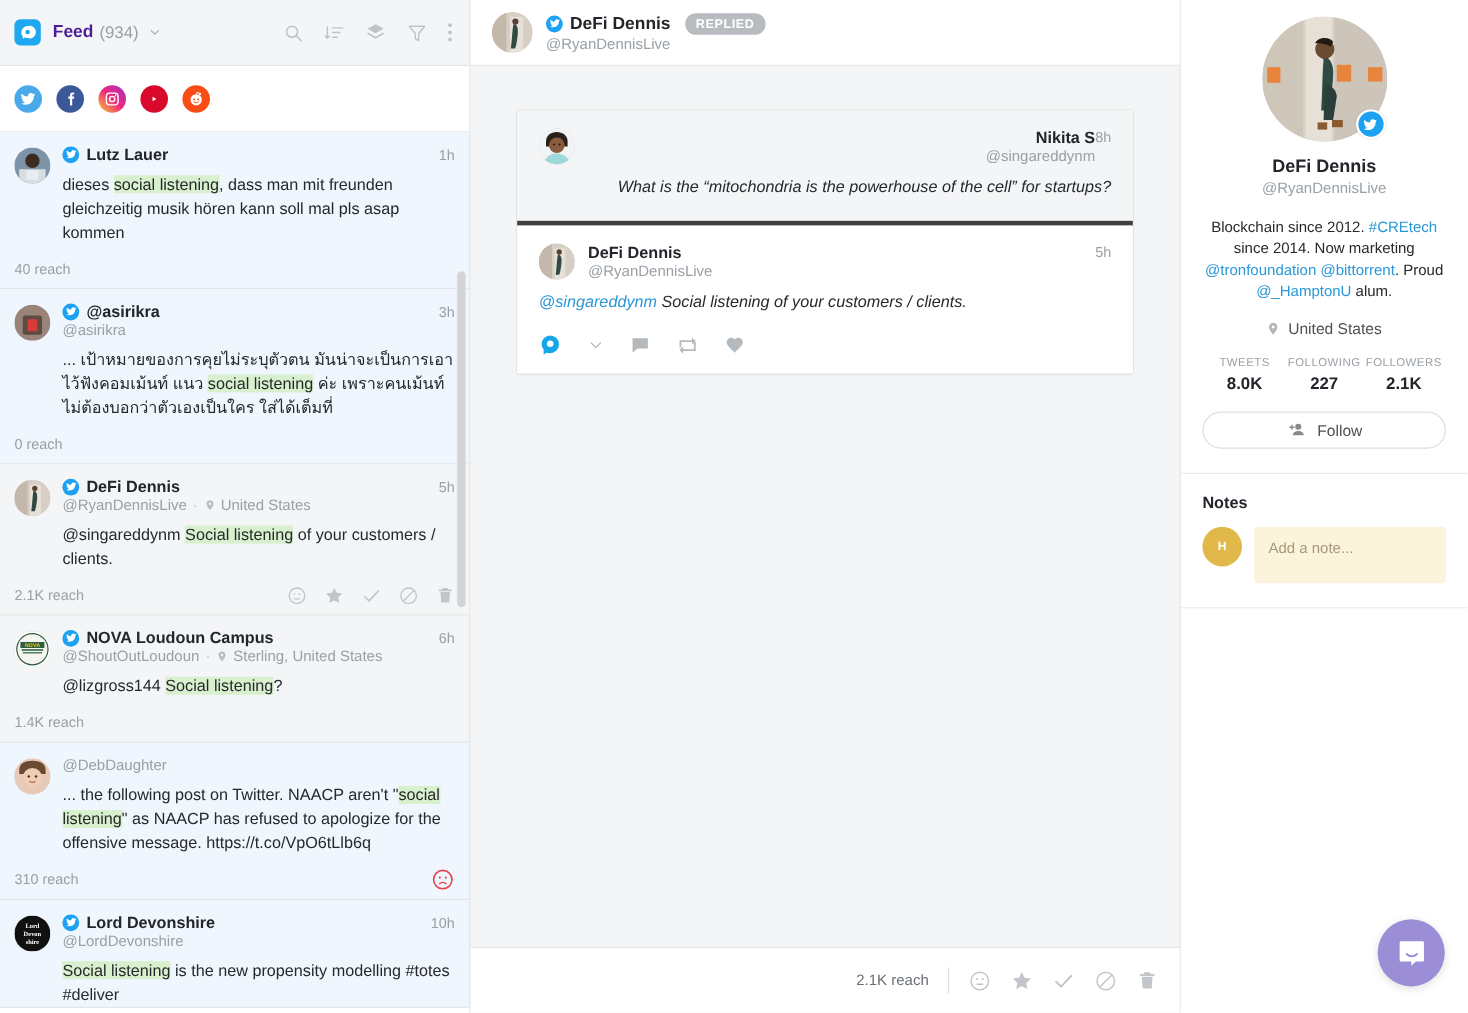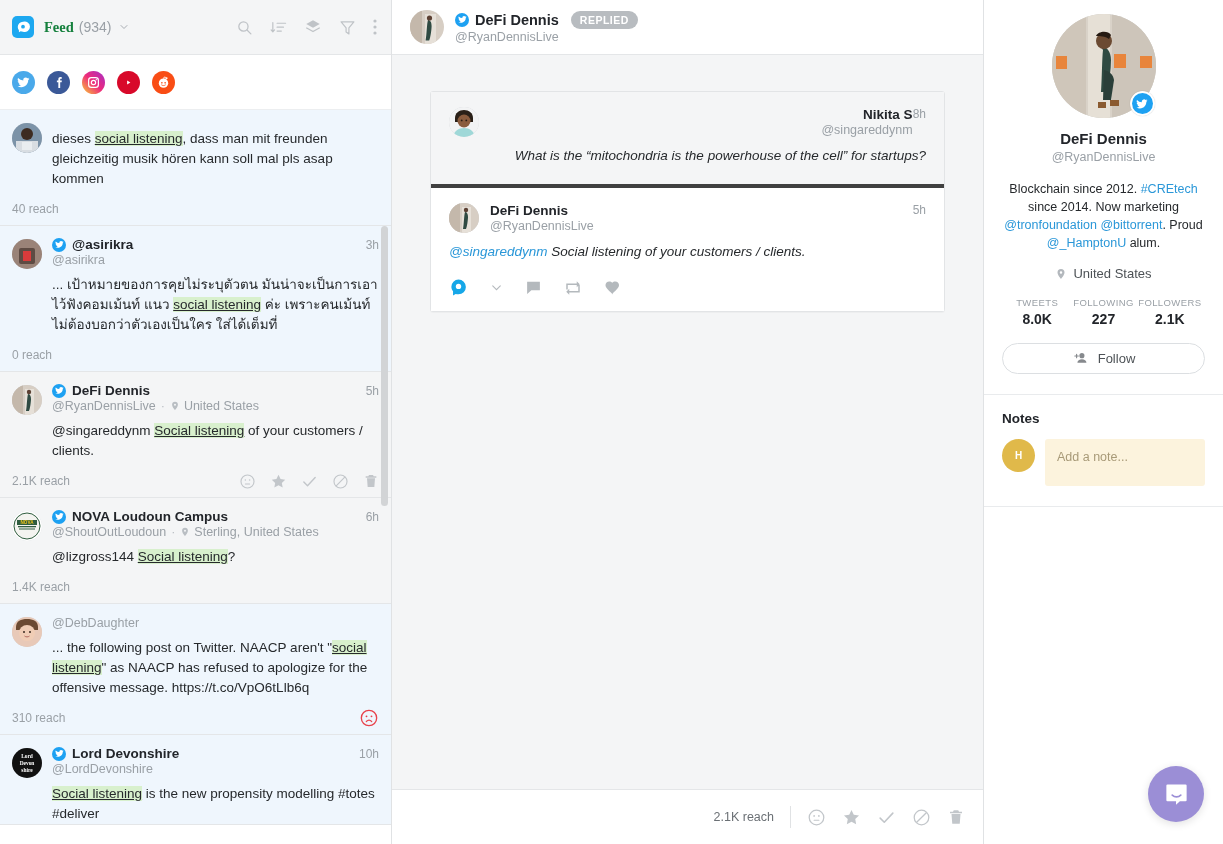--- a/index.html
+++ b/index.html
@@ -28,21 +28,21 @@
     display: flex; align-items: center;
     padding: 0 14px 0 12px;
   }
   .feed-logo {
     width: 22px; height: 22px; border-radius: 5px;
     background: #1da8f0;
     display: flex; align-items: center; justify-content: center;
     margin-right: 10px; flex: none;
   }
   .feed-logo svg { display: block; }
-  .feed-title { font-size: 14.5px; font-weight: bold; color: #15803d; font-family: Liberation Serif, serif; }
+  .feed-title { font-size: 14.5px; font-weight: bold; color: #4c1d95; }
   .feed-count { font-size: 14px; color: #9aa0a6; margin-left: 5px; font-weight: normal; }
   .chev-down { margin-left: 7px; color: #a8adb3; display: flex; align-items: center; }
   .hdr-actions { margin-left: auto; display: flex; align-items: center; gap: 17px; }
   .hdr-actions .ic { color: #bfc3c7; display: flex; align-items: center; cursor: pointer; }
 
   .social-row {
     height: 55px; min-height: 55px;
     display: flex; align-items: center; gap: 12px;
     padding: 0 12px;
     background: #fff;
@@ -73,21 +73,21 @@
   }
   .fi-body { flex: 1; min-width: 0; }
   .fi-nameline { display: flex; align-items: center; }
   .tw-badge { width: 14px; height: 14px; border-radius: 50%; background: #1da1f2; display: flex; align-items: center; justify-content: center; flex: none; margin-right: 6px; }
   .fi-name { font-weight: bold; font-size: 13.5px; color: #22252a; }
   .fi-time { margin-left: auto; color: #9aa0a6; font-size: 12px; padding-left: 8px; }
   .fi-handle { color: #9aa0a6; font-size: 12.5px; margin-top: 1px; display: flex; align-items: center; }
   .fi-handle .dot { margin: 0 5px; color: #b9bec3; }
   .fi-handle .pin { margin-right: 4px; color: #b9bec3; display: inline-flex; }
   .fi-text { margin-top: 8px; font-size: 13.5px; line-height: 20px; color: #26292c; word-wrap: break-word; }
-  .hl { background: #d8f0cd; text-decoration: underline; }
+  .hl { background: #d8f0cd; }
   .fi-foot { display: flex; align-items: center; height: 32px; margin-top: 4px; }
   .fi-reach { color: #9aa0a6; font-size: 12px; }
   .fi-acts { margin-left: auto; display: flex; align-items: center; gap: 14px; color: #c2c6ca; }
   .fi-acts .ic { cursor: pointer; display: flex; }
   .sad-red { margin-left: auto; color: #e8424b; display: flex; }
 
   .scrollbar {
     position: absolute; right: 3px; top: 116px;
     width: 7px; height: 280px; border-radius: 4px;
     background: #d2d4d6;
@@ -310,20 +310,29 @@
         <div class="fi-top">
           <div class="fi-av">
             <svg class="av-img" viewBox="0 0 30 30">
                 <rect width="30" height="30" fill="#7c93a8"></rect>
                 <circle cx="15" cy="11" r="6" fill="#3d2b21"></circle>
                 <rect x="4" y="18" width="22" height="12" fill="#d8dde2"></rect>
                 <rect x="10" y="19" width="10" height="8" fill="#e9edf0"></rect>
               </svg>
           </div>
           <div class="fi-body">
+            <div class="fi-nameline">
+              <span class="tw-badge">
+                <svg width="9" height="9" viewBox="0 0 24 24">
+                    <path fill="#fff" d="M23 4.9a9 9 0 01-2.6.7 4.5 4.5 0 002-2.5c-.9.5-1.9.9-3 1.1a4.5 4.5 0 00-7.7 4.1A12.8 12.8 0 012 3.9a4.5 4.5 0 001.4 6 4.4 4.4 0 01-2-.6v.1c0 2.2 1.5 4 3.6 4.4a4.5 4.5 0 01-2 .1 4.5 4.5 0 004.2 3.1A9 9 0 011 18.8a12.7 12.7 0 006.9 2c8.3 0 12.8-6.9 12.8-12.8v-.6c.9-.6 1.7-1.5 2.3-2.5z"></path>
+                  </svg>
+              </span>
+              <span class="fi-name">Lutz Lauer</span>
+              <span class="fi-time">1h</span>
+            </div>
             <div class="fi-text">dieses <span class="hl">social listening</span>, dass man mit freunden gleichzeitig musik hören kann soll mal pls asap kommen</div>
           </div>
         </div>
         <div class="fi-foot">
           <span class="fi-reach">40 reach</span>
         </div>
       </div>
 
       <div class="feed-item">
         <div class="fi-top">

